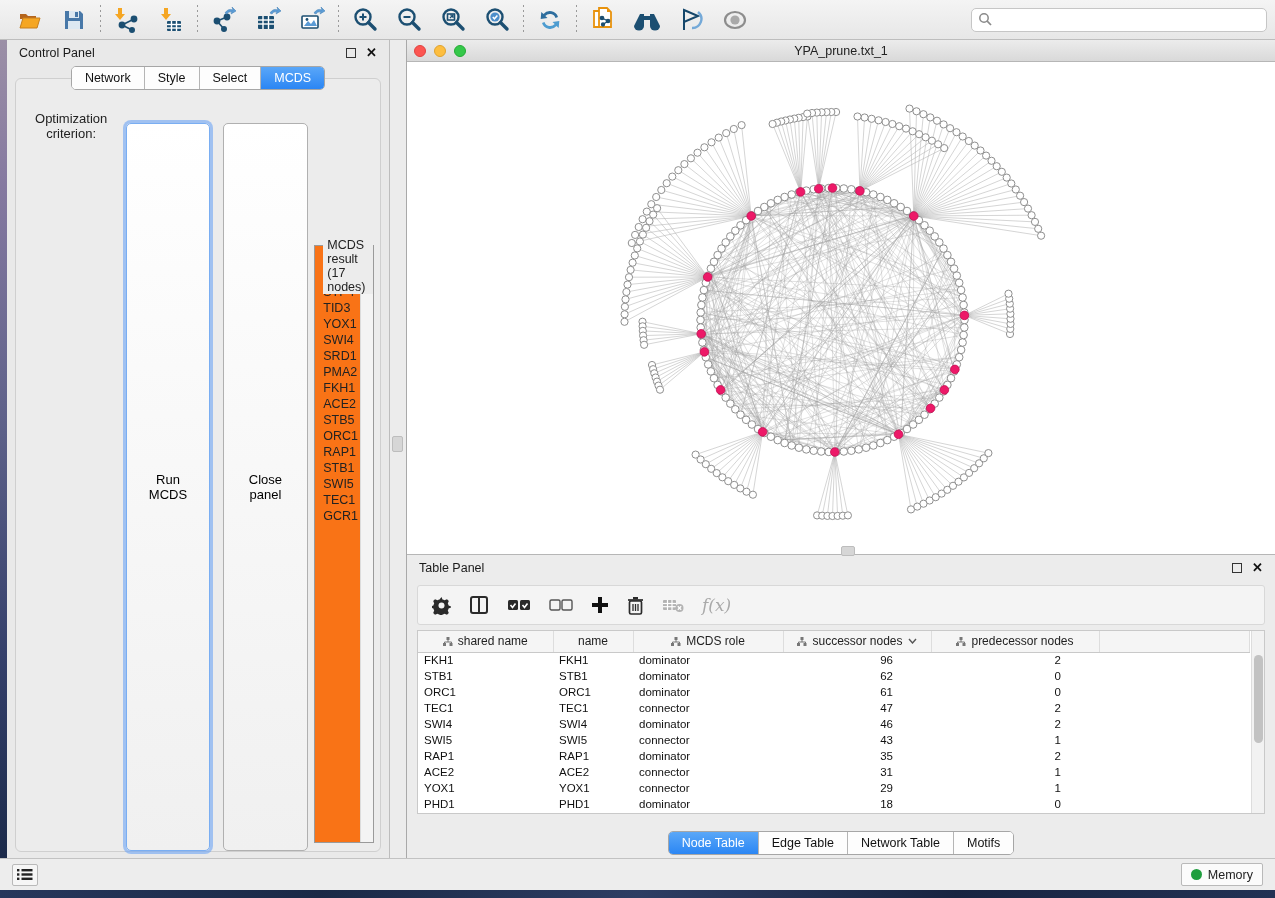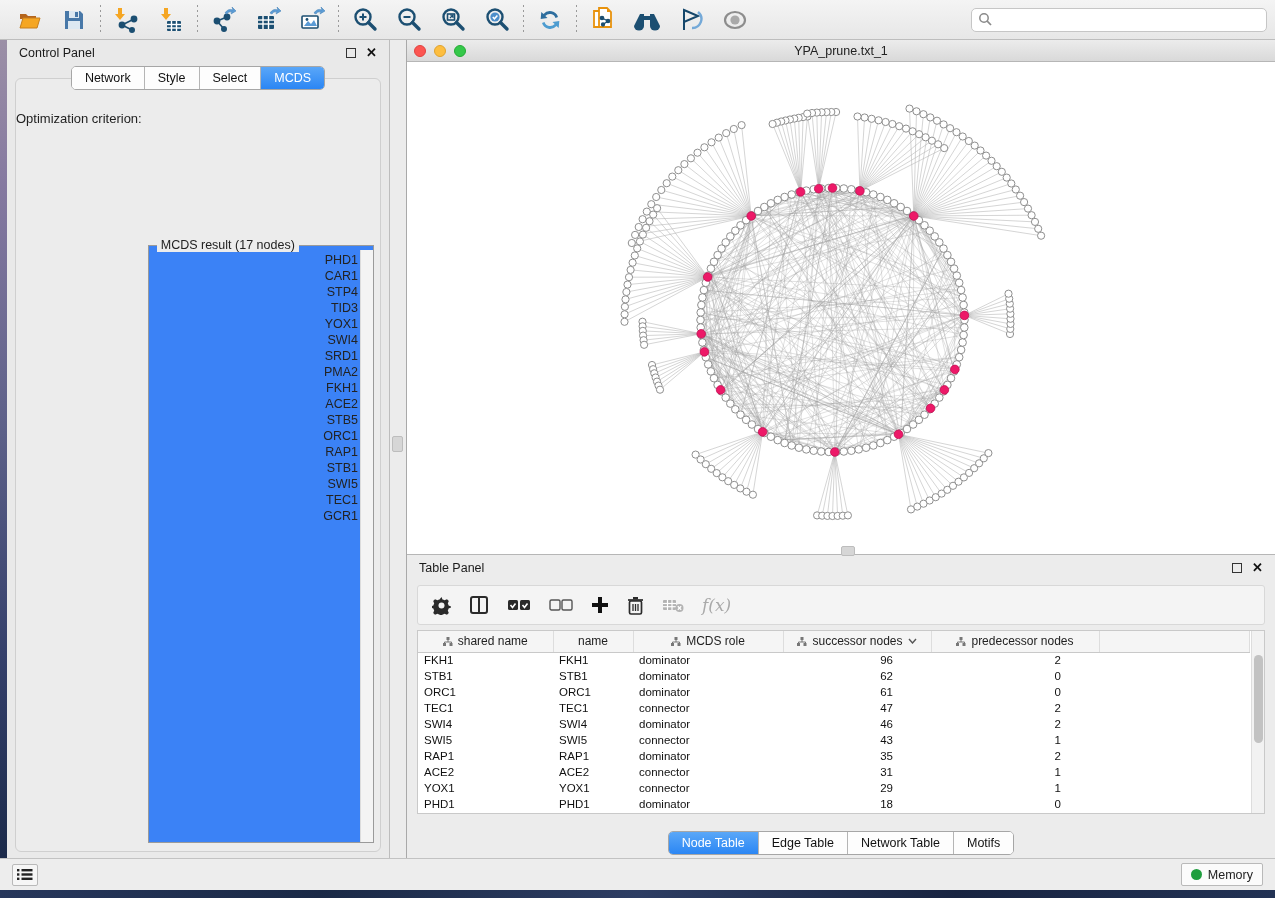--- a/index.html
+++ b/index.html
@@ -31,21 +31,21 @@
   .tab:last-child{border-right:none;}
   .tab.sel{background:linear-gradient(#5aa7f8,#2b86f4);color:#fff;}
   .cp-inner{margin:-12px 8px 6px 8px;border:1px solid #cfcfcf;border-radius:6px;background:#ececec;flex:1;padding-top:32px;display:flex;min-height:0;}
   .opt-label{text-align:center;font-size:13px;margin-bottom:10px;}
   .combo{margin:0 auto;width:316px;height:23px;background:#fff;border:1px solid #b4b4b4;border-radius:4px;display:flex;align-items:center;position:relative;}
   .combo-text{padding-left:9px;font-size:12.5px;flex:1;}
   .combo-step{width:17px;height:19px;margin-right:2px;border-radius:4px;background:linear-gradient(#59a5f9,#1a6eee);display:flex;flex-direction:column;align-items:center;justify-content:center;color:#fff;font-size:7px;line-height:6px;}
   .cp-buttons{display:flex;justify-content:center;gap:13px;margin-top:12px;}
   .btn{background:linear-gradient(#ffffff,#f0f0f0);border:1px solid #b0b0b0;border-radius:5px;padding:4px 14px;font-size:13px;font-family:"Liberation Sans",sans-serif;}
   .btn.focused{box-shadow:0 0 0 3px rgba(110,165,245,.6);border-color:#7aaef2;}
-  .result-box{margin:134px 6px 8px 6px;flex:1;border:1px solid #9a9a9a;position:relative;background:#3b82f6;min-height:0;display:flex;text-align:right;}
+  .result-box{margin:134px 6px 8px 6px;flex:1;border:1px solid #9a9a9a;position:relative;background:#f97316;min-height:0;display:flex;}
   .result-legend{position:absolute;top:-8px;left:8px;background:#ececec;padding:0 4px;font-size:12.5px;}
   .result-list{flex:1;overflow:hidden;padding:6px 2px 2px 8px;font-size:12.5px;line-height:16px;}
   .result-scroll{width:13px;border-left:1px solid #dcdcdc;background:#f4f4f4;margin-top:4px;}
 
   
   .v-divider{width:17px;background:#ececec;position:relative;flex:0 0 auto;border-right:1px solid #a9a9a9;}
   .v-grip{position:absolute;top:396px;left:2px;width:11px;height:16px;background:#d6d6d6;border:1px solid #bdbdbd;border-radius:2px;}
 
   
   .right-col{flex:1;display:flex;flex-direction:column;min-width:0;}
@@ -261,20 +261,24 @@
       <div class="cp-tabs">
         <div class="tabgroup">
           <span class="tab">Network</span>
           <span class="tab">Style</span>
           <span class="tab">Select</span>
           <span class="tab sel">MCDS</span>
         </div>
       </div>
       <div class="cp-inner">
         <div class="opt-label">Optimization criterion:</div>
+        <div class="cp-buttons">
+          <button class="btn focused">Run MCDS</button>
+          <button class="btn">Close panel</button>
+        </div>
         <div class="result-box">
           <span class="result-legend">MCDS result (17 nodes)</span>
           <div class="result-list">
               <div>PHD1</div>
               <div>CAR1</div>
               <div>STP4</div>
               <div>TID3</div>
               <div>YOX1</div>
               <div>SWI4</div>
               <div>SRD1</div>

